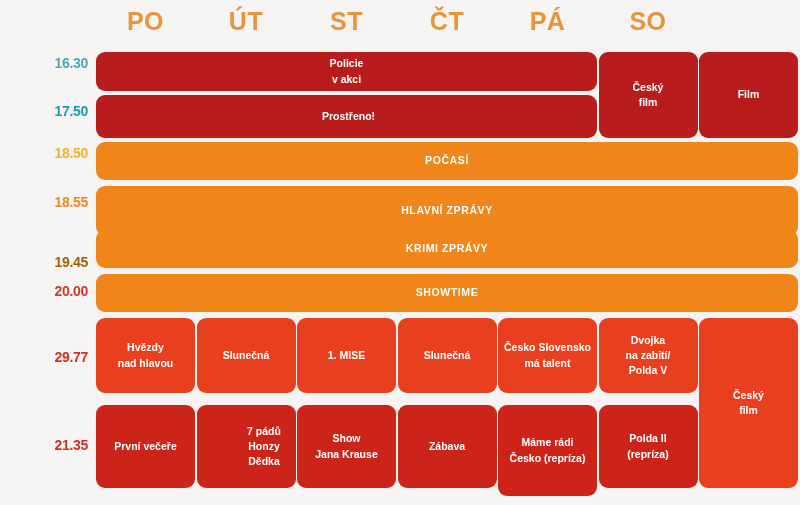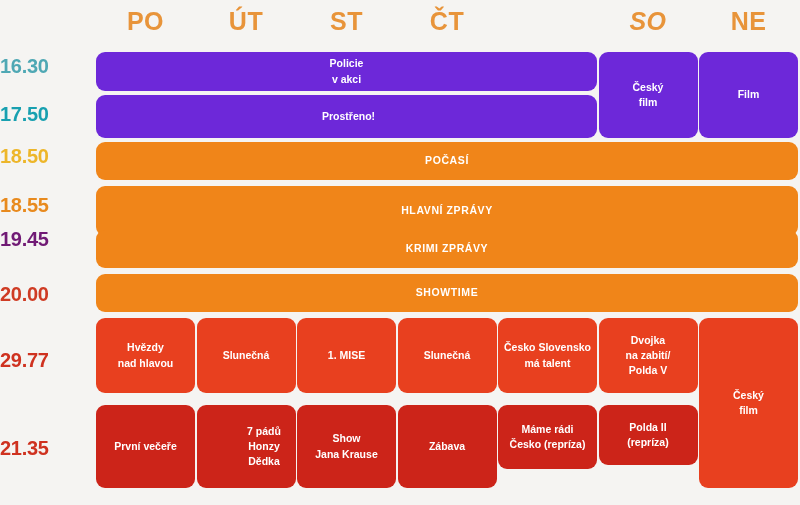--- a/index.html
+++ b/index.html
@@ -40,22 +40,22 @@
     color: #e8943a;
     letter-spacing: 0.5px;
     white-space: nowrap;
   }
 
   
   .time-label {
     position: absolute;
     left: 0;
     width: 88px;
-    text-align: left;
-    font-size: 20px;
+    text-align: right;
+    font-size: 14px;
     font-weight: bold;
     letter-spacing: -0.3px;
     white-space: nowrap;
   }
 
   
   .cell {
     position: absolute;
     border-radius: 9px;
     color: #ffffff;
@@ -68,50 +68,50 @@
     justify-content: center;
     box-sizing: border-box;
     padding: 2px 4px;
     overflow: hidden;
   }
   .cell .cell-text {
     white-space: pre-line;
     display: block;
     width: 100%;
   }
-  .cell.teal   { background: #6d28d9; }
+  .cell.teal   { background: #b91c1c; }
   .cell.orange { background: #f08519; }
   .cell.red    { background: #e8401f; }
   .cell.darkred{ background: #cc2419; }
 
   .cell.caps .cell-text {
     font-size: 10.5px;
     letter-spacing: 0.6px;
   }
 </style>
 </head>
 <body>
 
 <div id="schedule">
 
   <div class="day-header-row">
       <div class="day-header" style="left: 0px; width: 99px;">PO</div>
       <div class="day-header" style="left: 100.5px; width: 99px;">ÚT</div>
       <div class="day-header" style="left: 201px; width: 99px;">ST</div>
       <div class="day-header" style="left: 301.5px; width: 99px;">ČT</div>
-      <div class="day-header" style="left: 502.5px; width: 99px; font-style: italic;">SO</div>
-      <div class="day-header" style="left: 603px; width: 99px;">NE</div>
+      <div class="day-header" style="left: 402px; width: 99px;">PÁ</div>
+      <div class="day-header" style="left: 502.5px; width: 99px;">SO</div>
     </div>
 
   <div id="time-labels">
       <div class="time-label" style="top: 55px; color: rgb(79, 168, 180);">16.30</div>
       <div class="time-label" style="top: 103px; color: rgb(24, 160, 176);">17.50</div>
       <div class="time-label" style="top: 145px; color: rgb(237, 182, 42);">18.50</div>
       <div class="time-label" style="top: 194px; color: rgb(232, 138, 30);">18.55</div>
-      <div class="time-label" style="top: 228px; color: #701a75;">19.45</div>
+      <div class="time-label" style="top: 254px; color: #a16207;">19.45</div>
       <div class="time-label" style="top: 283px; color: rgb(207, 59, 36);">20.00</div>
       <div class="time-label" style="top: 349px; color: rgb(207, 50, 32);">29.77</div>
       <div class="time-label" style="top: 437px; color: rgb(207, 50, 32);">21.35</div>
     </div>
 
   <div id="program-cells">
       <div class="cell teal" style="left: 96px; width: 501px; top: 52px; height: 39px;">
         <span class="cell-text">Policie
 v akci</span>
       </div>
@@ -170,23 +170,23 @@
         <span class="cell-text">7 pádů
 Honzy Dědka</span>
       </div>
       <div class="cell darkred" style="left: 297px; width: 99px; top: 405px; height: 83px;">
         <span class="cell-text">Show
 Jana Krause</span>
       </div>
       <div class="cell darkred" style="left: 397.5px; width: 99px; top: 405px; height: 83px;">
         <span class="cell-text">Zábava</span>
       </div>
-      <div class="cell darkred" style="left: 498px; width: 99px; top: 405px; height: 64px; justify-content: center;">
+      <div class="cell darkred" style="left: 498px; width: 99px; top: 405px; height: 91px; justify-content: center;">
         <span class="cell-text">Máme rádi
 Česko (repríza)</span>
       </div>
-      <div class="cell darkred" style="left: 598.5px; width: 99px; top: 405px; height: 60px;">
+      <div class="cell darkred" style="left: 598.5px; width: 99px; top: 405px; height: 83px;">
         <span class="cell-text">Polda II
 (repríza)</span>
       </div>
     </div>
 
 </div>
 
 </body></html>

